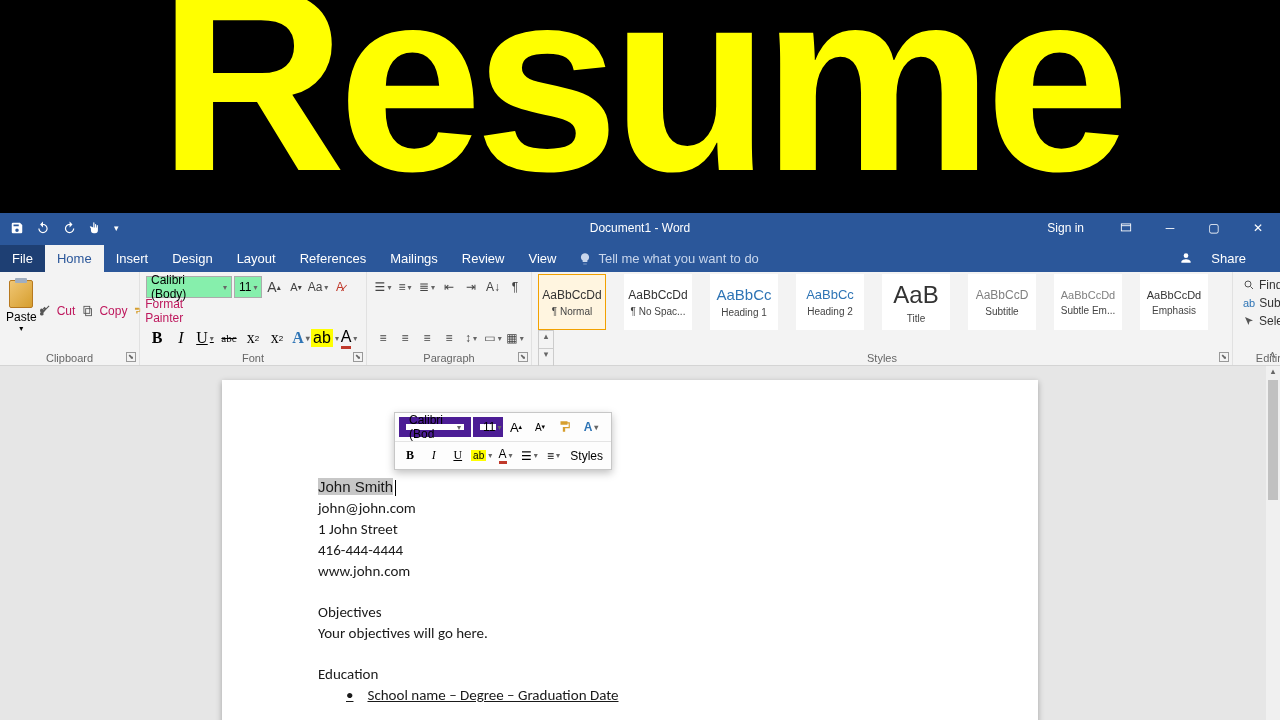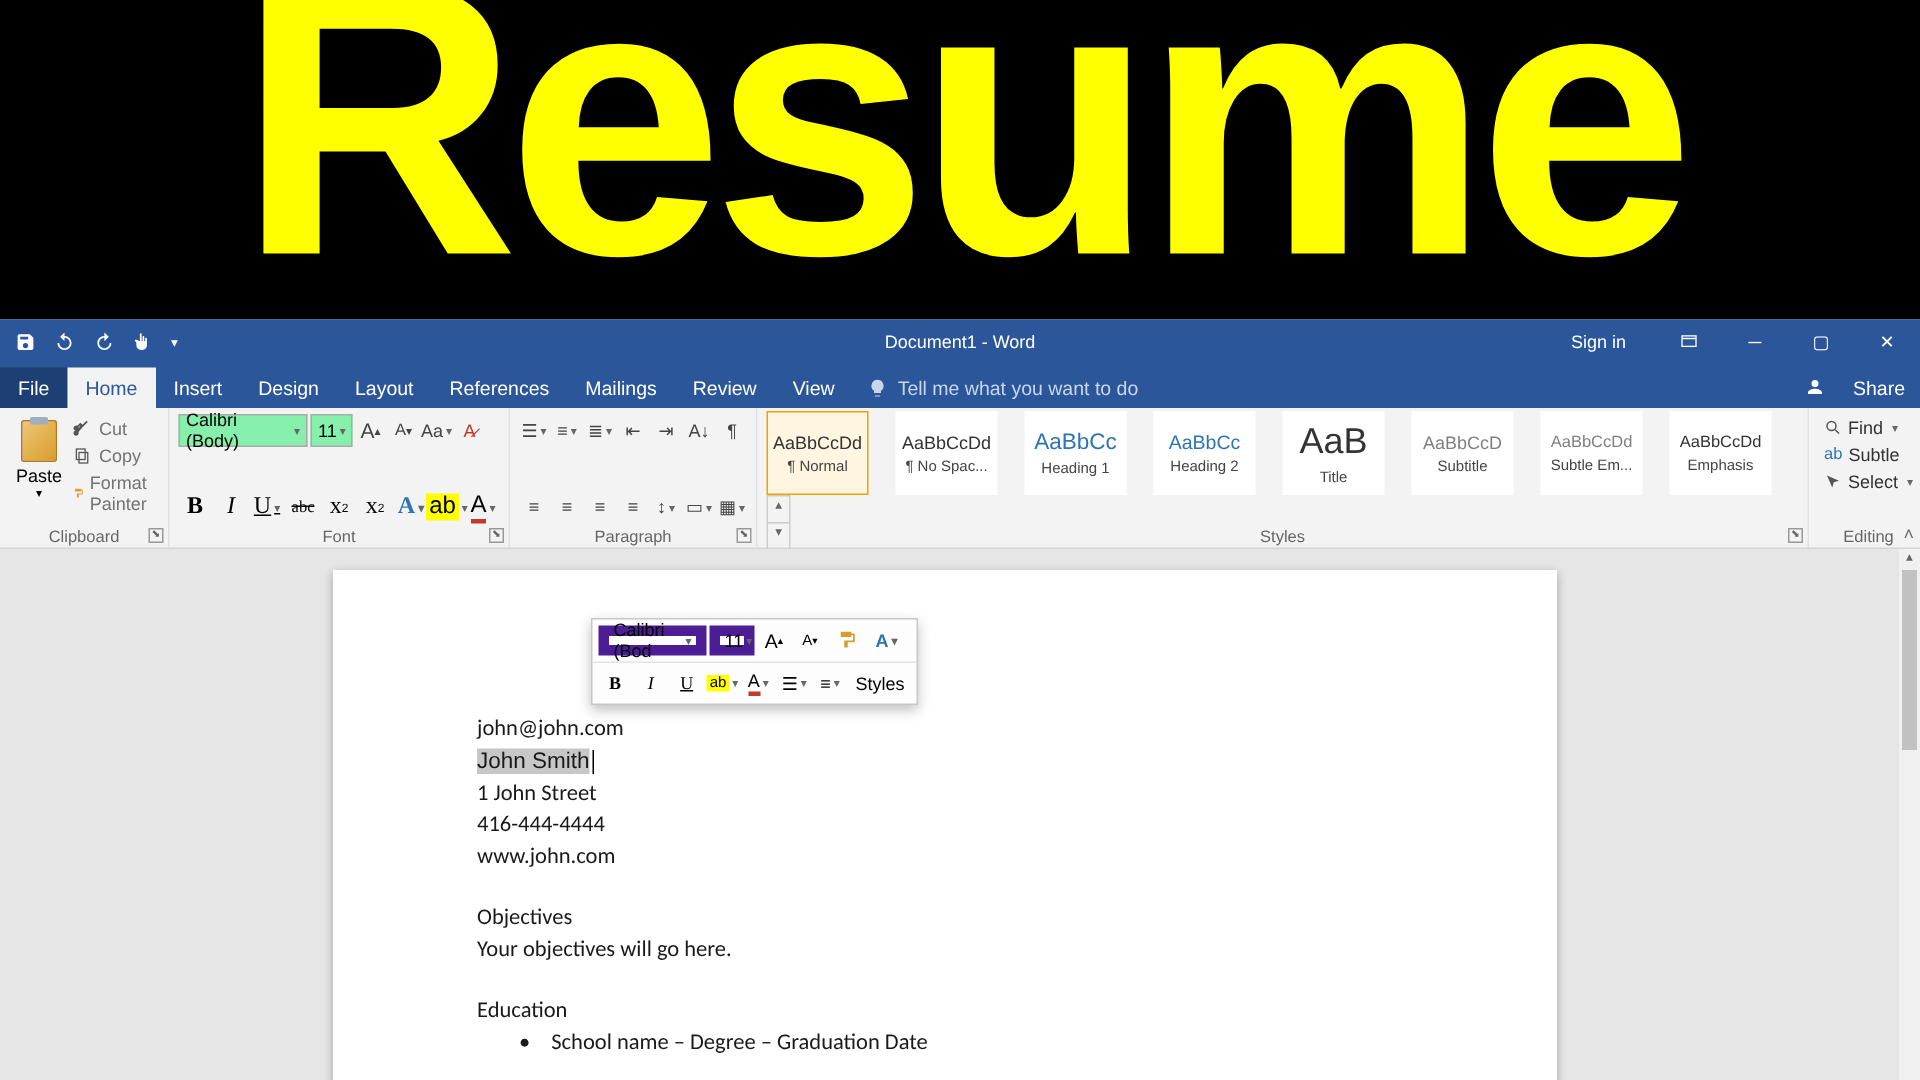--- a/index.html
+++ b/index.html
@@ -20,34 +20,34 @@
 .titlecmd { width:44px; height:29px; display:flex; align-items:center; justify-content:center; font-size:12px; cursor:pointer; }
 .titlecmd.close { background:transparent; }
 .signin { margin-right:20px; cursor:pointer; }
 
 
 .ribbon-tabs { height:30px; background:#2b579a; display:flex; align-items:flex-end; color:#fff; font-size:13px; position:relative; }
 .rtab { padding:6px 12px 6px; cursor:pointer; }
 .rtab.file { background:#1e3f73; }
 .rtab.active { background:#f3f3f3; color:#2b579a; }
 .tellme { display:flex; align-items:center; gap:6px; padding:6px 10px; color:#c8d6ec; cursor:text; }
-.share { position:absolute; right:0; display:flex; align-items:flex-start; gap:18px; padding:6px 10px; cursor:pointer; }
+.share { position:absolute; right:24px; display:flex; align-items:flex-start; gap:18px; padding:6px 10px; cursor:pointer; }
 
 
 .ribbon { height:94px; background:#f3f3f3; border-bottom:1px solid #d4d4d4; display:flex; position:relative; }
 .group { border-right:1px solid #e1e1e1; padding:4px 6px 16px; display:flex; flex-direction:column; justify-content:space-between; position:relative; }
 .group-label { position:absolute; bottom:1px; left:0; right:0; text-align:center; font-size:11px; color:#666; }
 .group-dlg { position:absolute; right:3px; bottom:3px; width:10px; height:10px; border:1px solid #999; font-size:7px; color:#666; text-align:center; line-height:8px; cursor:pointer; }
 
 
 .clipboard { width:140px; display:flex; }
 .paste-big { width:40px; display:flex; flex-direction:column; align-items:center; padding-top:4px; cursor:pointer; }
 .paste-icon { width:24px; height:28px; background:linear-gradient(135deg,#f0c674 0,#d69e2e 100%); border:1px solid #b7791f; border-radius:2px; position:relative; }
 .paste-icon::before { content:""; position:absolute; top:-3px; left:5px; width:12px; height:5px; background:#a0aec0; border-radius:1px; }
-.clip-list { flex:1; display:flex; flex-direction:column; gap:2px; padding-top:2px; font-size:12px; color:#737373; }
+.clip-list { flex:1; display:flex; gap:2px; padding-top:2px; font-size:12px; color:#be185d; }
 .clip-item { display:flex; align-items:center; gap:4px; cursor:pointer; padding:1px 2px; }
 .mini-icon { width:14px; height:14px; display:inline-block; }
 
 
 .font-group { width:230px; }
 .font-row { display:flex; align-items:center; gap:2px; }
 .font-combo { height:22px; border:1px solid #ababab; background:#86efac; font-size:12px; padding:0 4px; display:flex; align-items:center; cursor:pointer; }
 .font-name { width:86px; justify-content:space-between; }
 .font-size { width:28px; justify-content:space-between; }
 .rb-btn { width:20px; height:22px; display:flex; align-items:center; justify-content:center; cursor:pointer; font-size:12px; color:#444; }
@@ -72,21 +72,21 @@
 
 
 .ribbon-collapse { position:absolute; right:4px; bottom:2px; font-size:12px; color:#666; cursor:pointer; }
 
 
 .doc-area { position:absolute; top:153px; left:0; right:14px; bottom:0; background:#e6e6e6; overflow:hidden; }
 .page { position:absolute; top:14px; left:222px; width:816px; background:#fff; box-shadow:0 2px 6px rgba(0,0,0,.3); padding:96px 96px 20px; min-height:600px; }
 .sel { background:#c7c7c7; }
 .doc-line { font-size:15px; font-family:Calibri,sans-serif; color:#1a1a1a; line-height:1.4; }
 .caret { display:inline-block; width:1px; height:16px; background:#000; vertical-align:middle; margin-left:2px; }
-.bullet { margin-left:28px; }
+.bullet { margin-left:28px;text-decoration:underline; }
 .bullet::before { content:"•"; margin-right:14px; }
 
 
 .mini-toolbar { position:absolute; top:32px; left:172px; width:218px; background:#fdfdfd; border:1px solid #c7c7c7; box-shadow:0 3px 8px rgba(0,0,0,.25); font-size:12px; }
 .mt-row { display:flex; align-items:center; height:28px; padding:0 4px; gap:2px; }
 .mt-row + .mt-row { border-top:1px solid #e4e4e4; }
 .mt-combo { border:7px solid #4c1d95; background:#fff; height:20px; display:flex; align-items:center; padding:0 3px; cursor:pointer; }
 .mt-btn { width:22px; height:22px; display:flex; align-items:center; justify-content:center; cursor:pointer; }
 
 
@@ -349,22 +349,22 @@
               <span style="border-bottom:3px solid #c0392b">A</span>
             </div>
           <div class="mt-btn dd">☰</div>
           <div class="mt-btn dd">≡</div>
           <div class="mt-btn" style="width:auto;padding:0 4px">
               <span>Styles</span>
             </div>
         </div>
       </div>
 
+      <div class="doc-line"><span class="sel">John Smith</span><span class="caret"></span></div>
       <div class="doc-line">john@john.com</div>
-      <div class="doc-line"><span class="sel">John Smith</span><span class="caret"></span></div>
       <div class="doc-line">1 John Street</div>
       <div class="doc-line">416-444-4444</div>
       <div class="doc-line">www.john.com</div>
       <div class="doc-line" style="height:20px"></div>
       <div class="doc-line">Objectives</div>
       <div class="doc-line">Your objectives will go here.</div>
       <div class="doc-line" style="height:20px"></div>
       <div class="doc-line">Education</div>
       <div class="doc-line bullet">School name – Degree – Graduation Date</div>
     </div>

